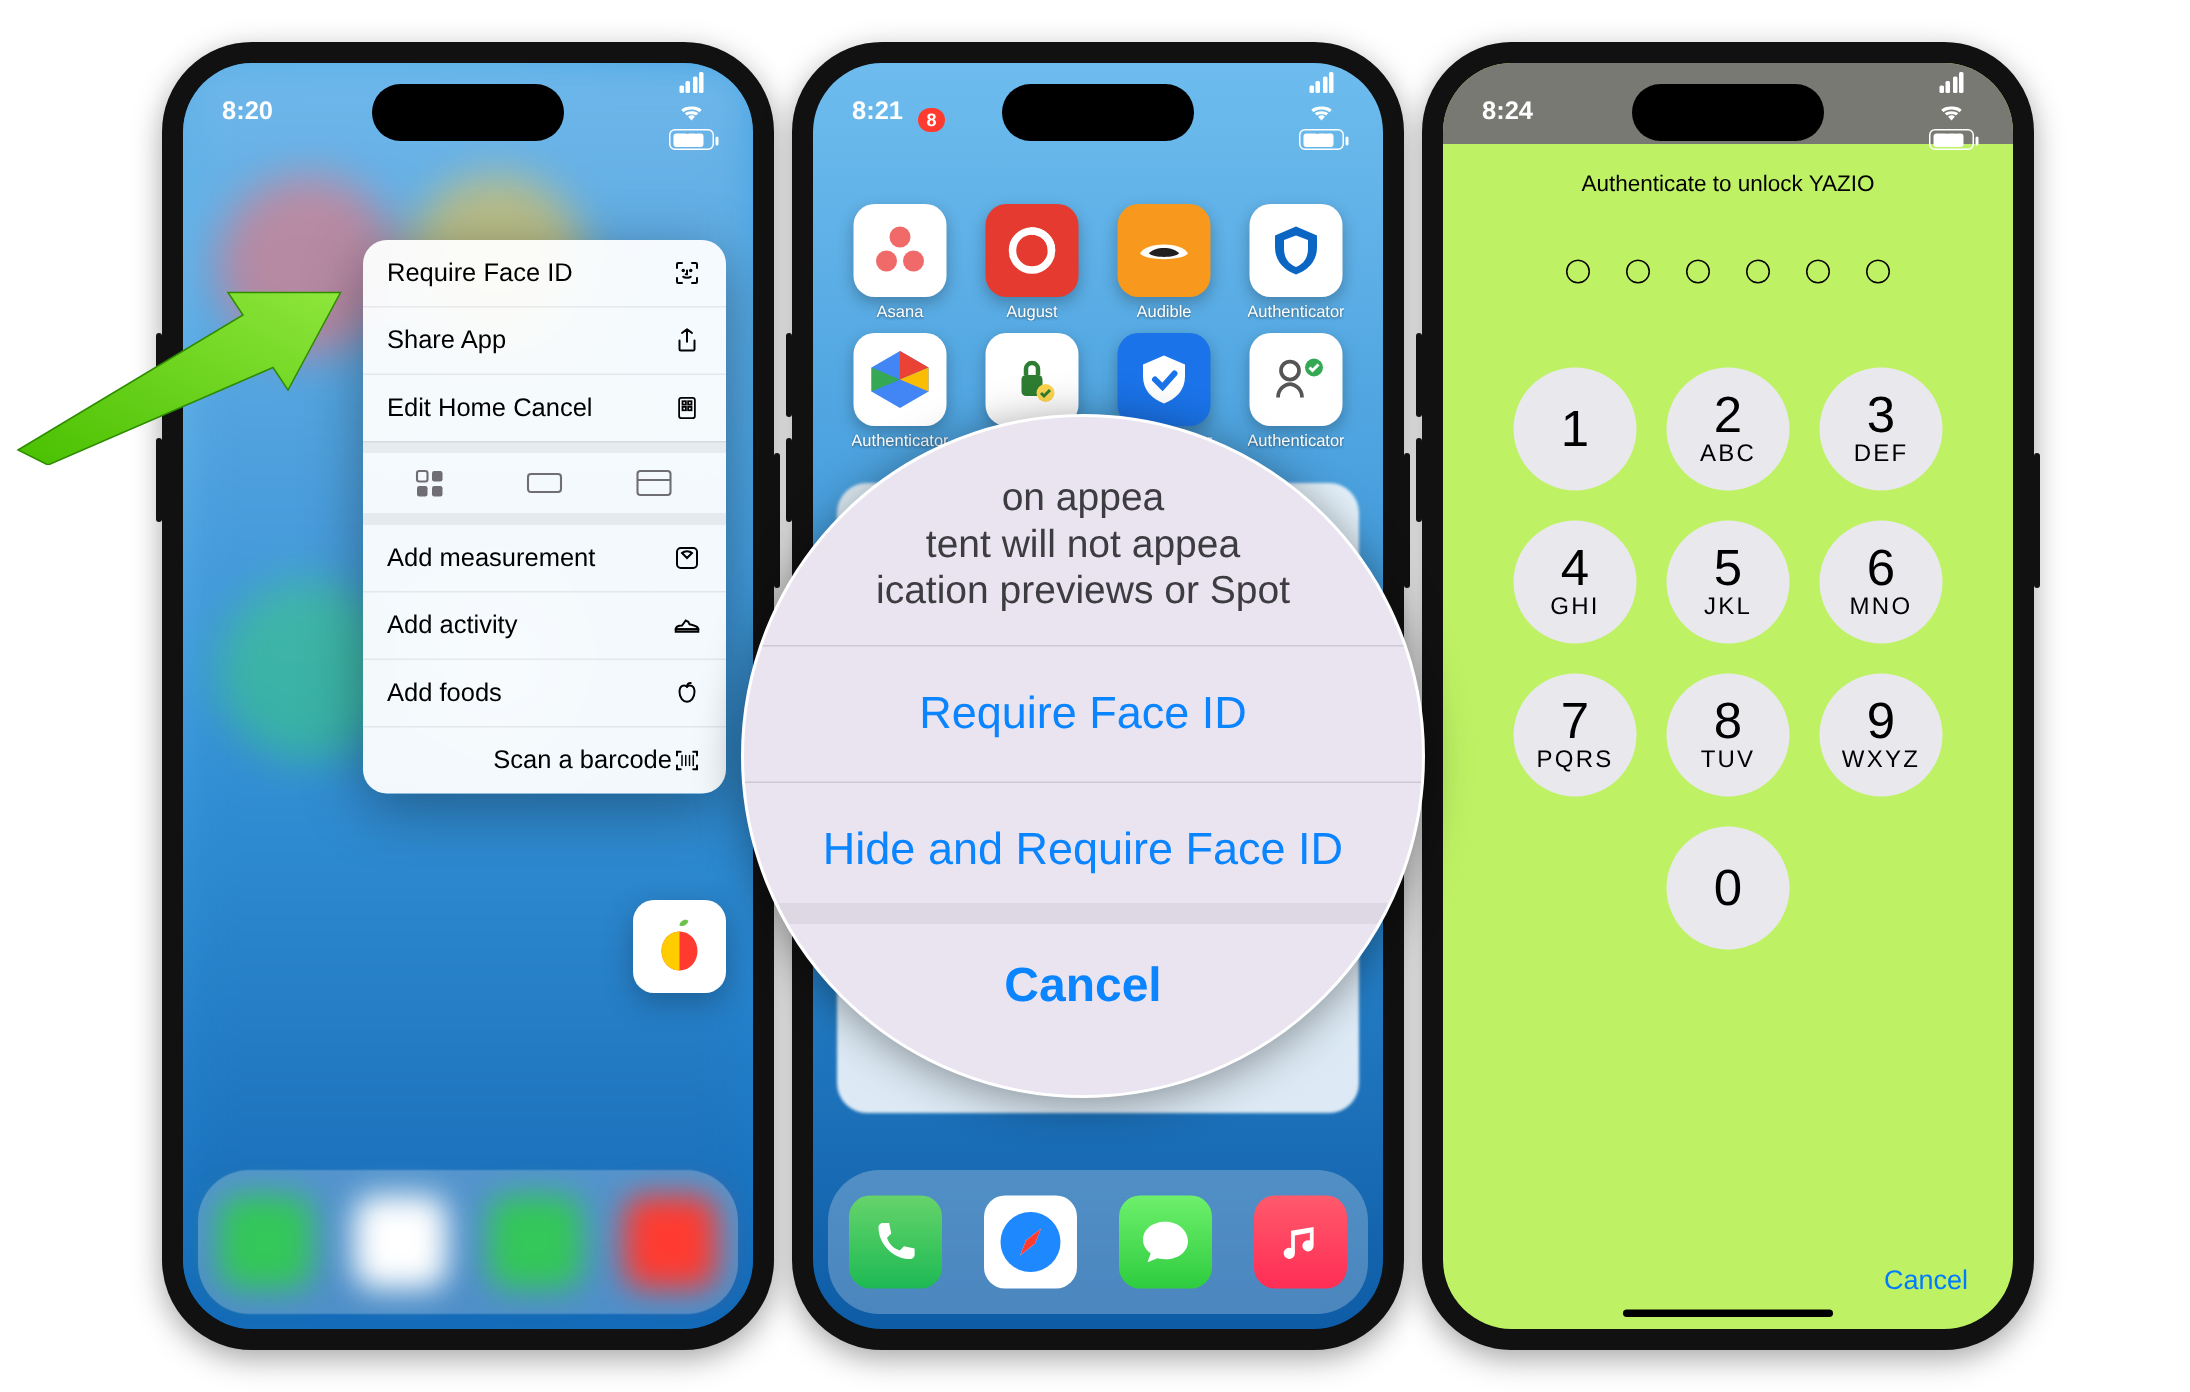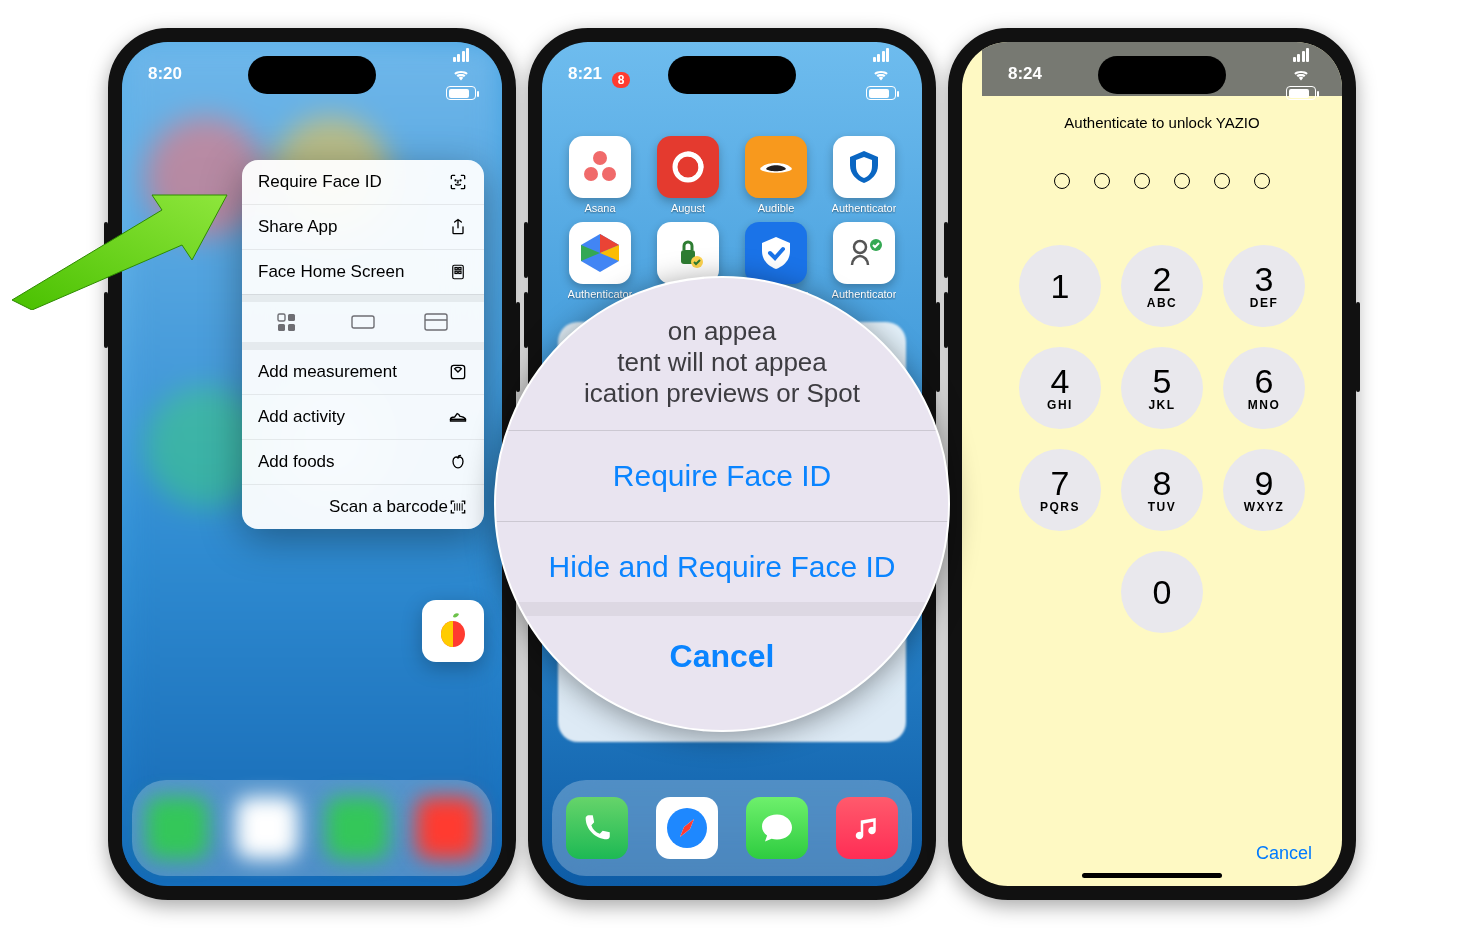--- a/index.html
+++ b/index.html
@@ -212,21 +212,21 @@
   }
 
   
   .green-arrow {
     position: absolute;
     z-index: 60;
     pointer-events: none;
   }
 
   
-  .p3 .screen { background: #fef9c3; padding-left: 20px; }
+  .p3 .screen { background: #bef264; }
   .p3 .status-wrap { background: #777972; }
   .passcode-title {
     text-align: center; font-size: 22px; font-weight: 600;
     margin-top: 116px; color: #000;
   }
   .passcode-sub {
     text-align: center; font-size: 15px; color: #000;
     margin-top: 18px;
   }
   .pass-dots {
@@ -246,21 +246,21 @@
     gap: 20px 20px;
     justify-content: center;
   }
   .key {
     background: #e9e8ed; border-radius: 50%;
     display: flex; flex-direction: column;
     align-items: center; justify-content: center;
     color: #000;
   }
   .key .num { font-size: 34px; font-weight: 400; line-height: 1; }
-  .key .let { font-size: 12px; font-weight: 700; letter-spacing: 1.5px; margin-top: 0; }
+  .key .let { font-size: 16px; font-weight: 400; letter-spacing: 1.5px; margin-top: 0; }
   .key.zero { grid-column: 2; }
   .passcode-cancel {
     position: absolute; bottom: 22px; right: 30px;
     color: #007aff; font-size: 18px;
   }
   .home-indicator {
     position:absolute; bottom:8px; left:50%; transform:translateX(-50%);
     width:140px; height:5px; border-radius:3px; background:#000;
   }
 
@@ -308,21 +308,21 @@
       </div>
       <div class="cm-item">
         <span>Share App</span>
         <span class="cm-icon">
           <svg viewBox="0 0 24 24" width="20" height="20" fill="none" stroke="currentColor" stroke-width="1.6" stroke-linecap="round">
               <path d="M12 3v10M8 6l4-3 4 3M6 12v7a1 1 0 0 0 1 1h10a1 1 0 0 0 1-1v-7"></path>
             </svg>
         </span>
       </div>
       <div class="cm-item">
-        <span>Face Home Screen</span>
+        <span>Edit Home Cancel</span>
         <span class="cm-icon">
           <svg viewBox="0 0 24 24" width="18" height="20" fill="none" stroke="currentColor" stroke-width="1.6">
               <rect x="5" y="3" width="14" height="18" rx="2"></rect>
               <rect x="8" y="6" width="3" height="3"></rect>
               <rect x="13" y="6" width="3" height="3"></rect>
               <rect x="8" y="11" width="3" height="3"></rect>
               <rect x="13" y="11" width="3" height="3"></rect>
             </svg>
         </span>
       </div>

